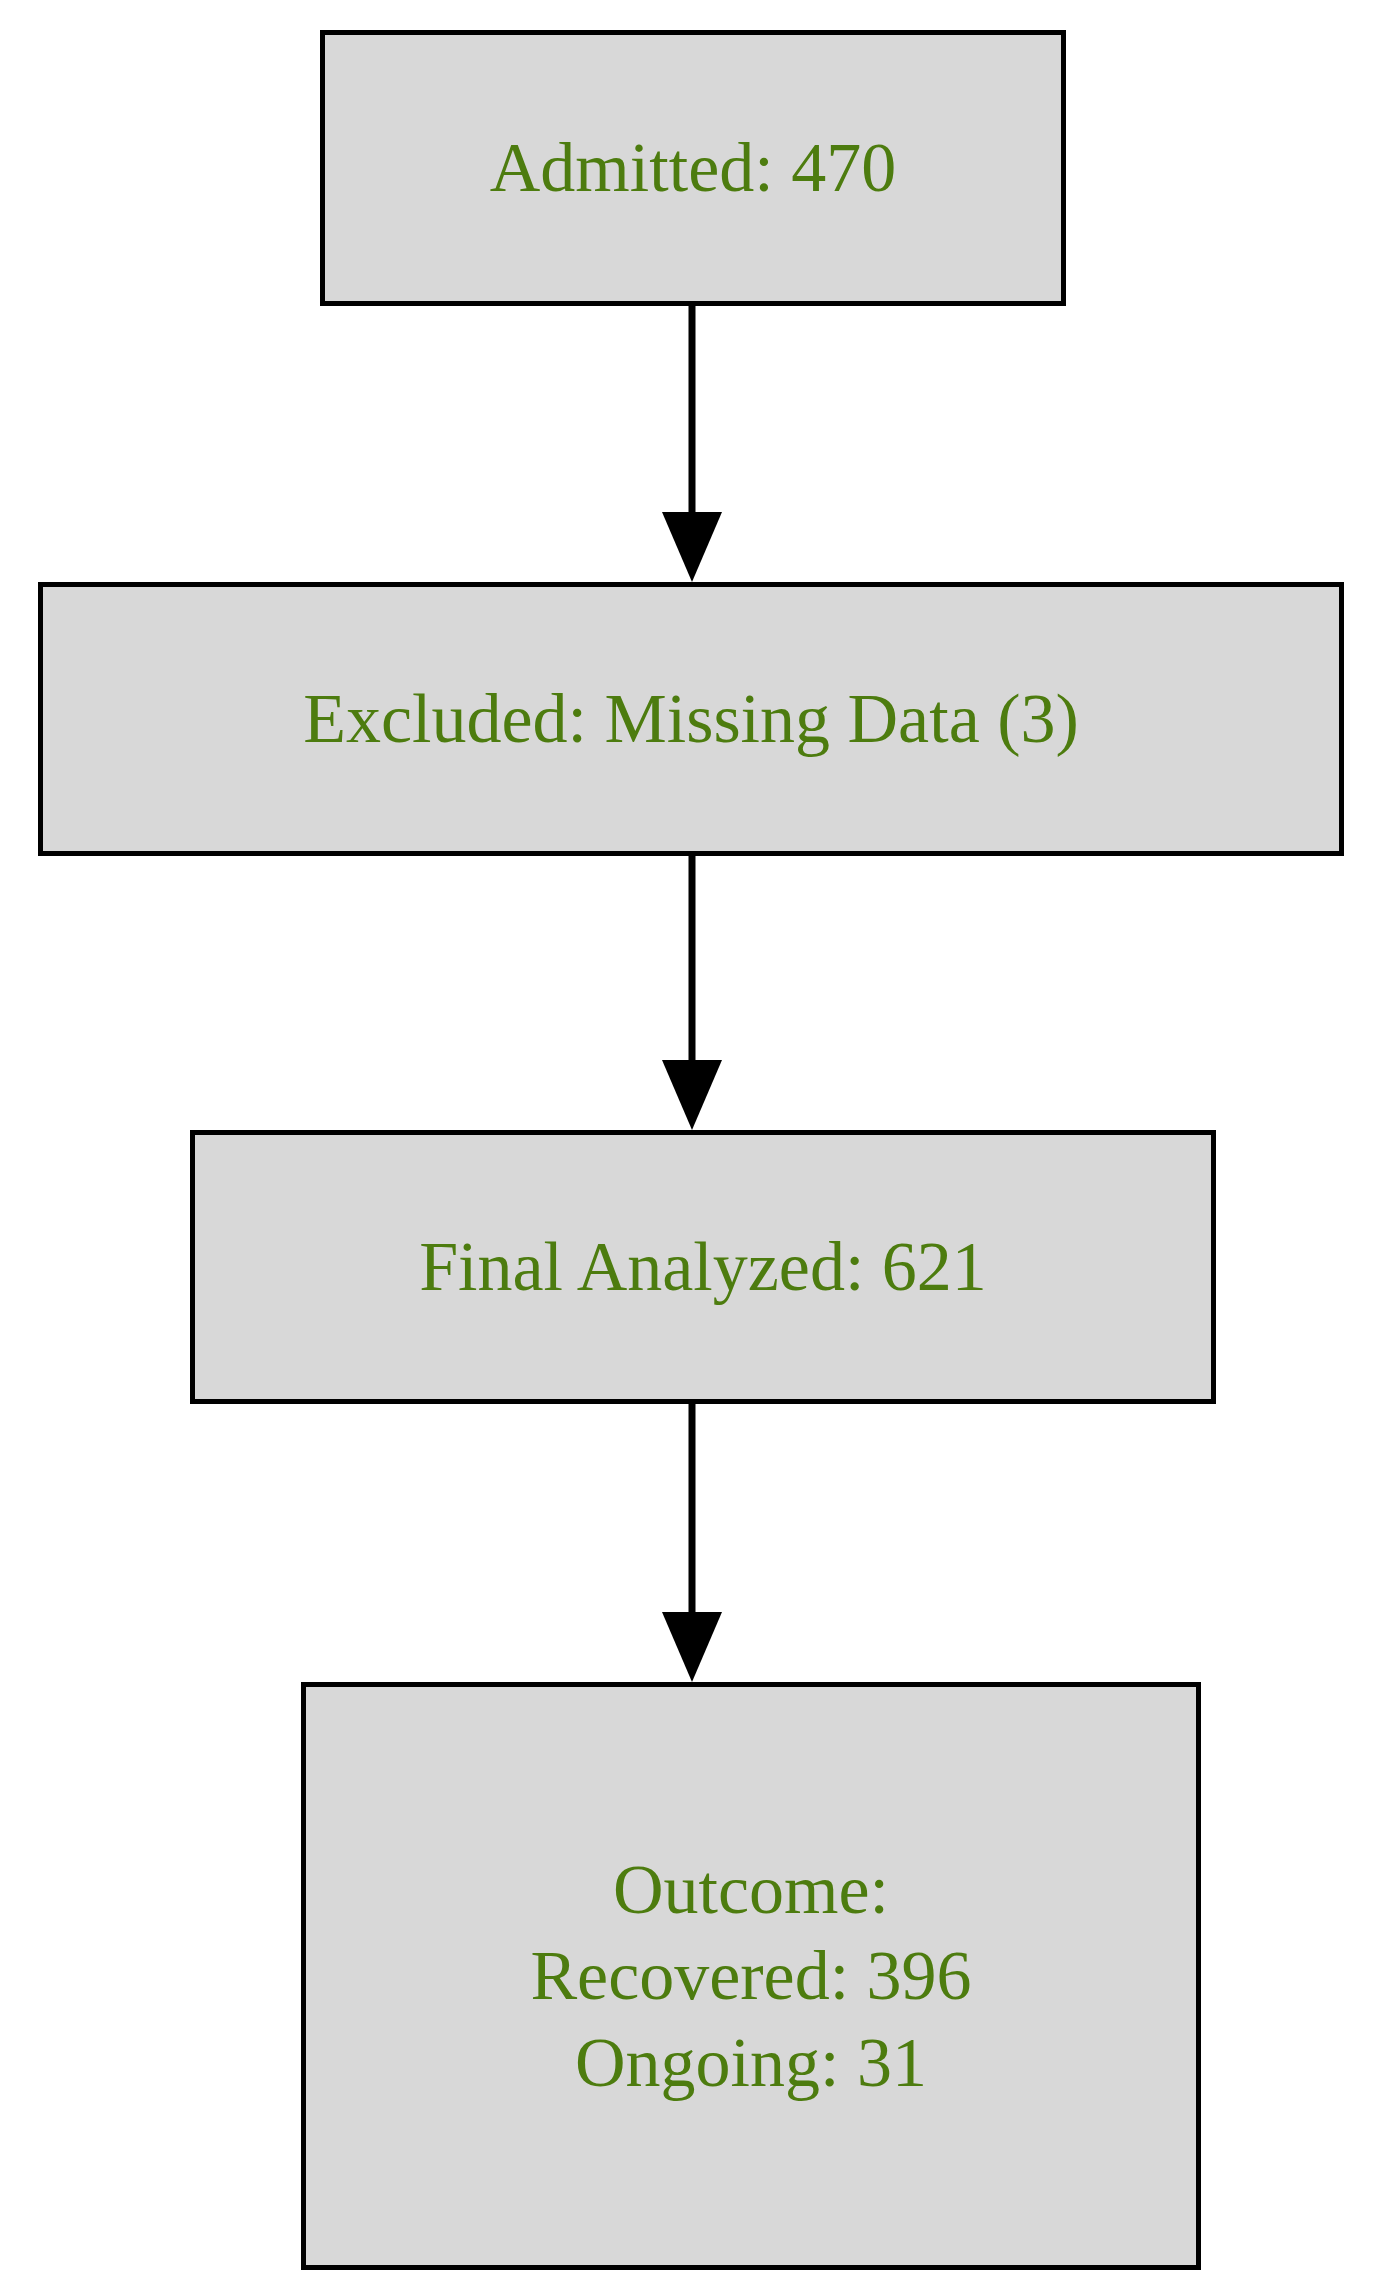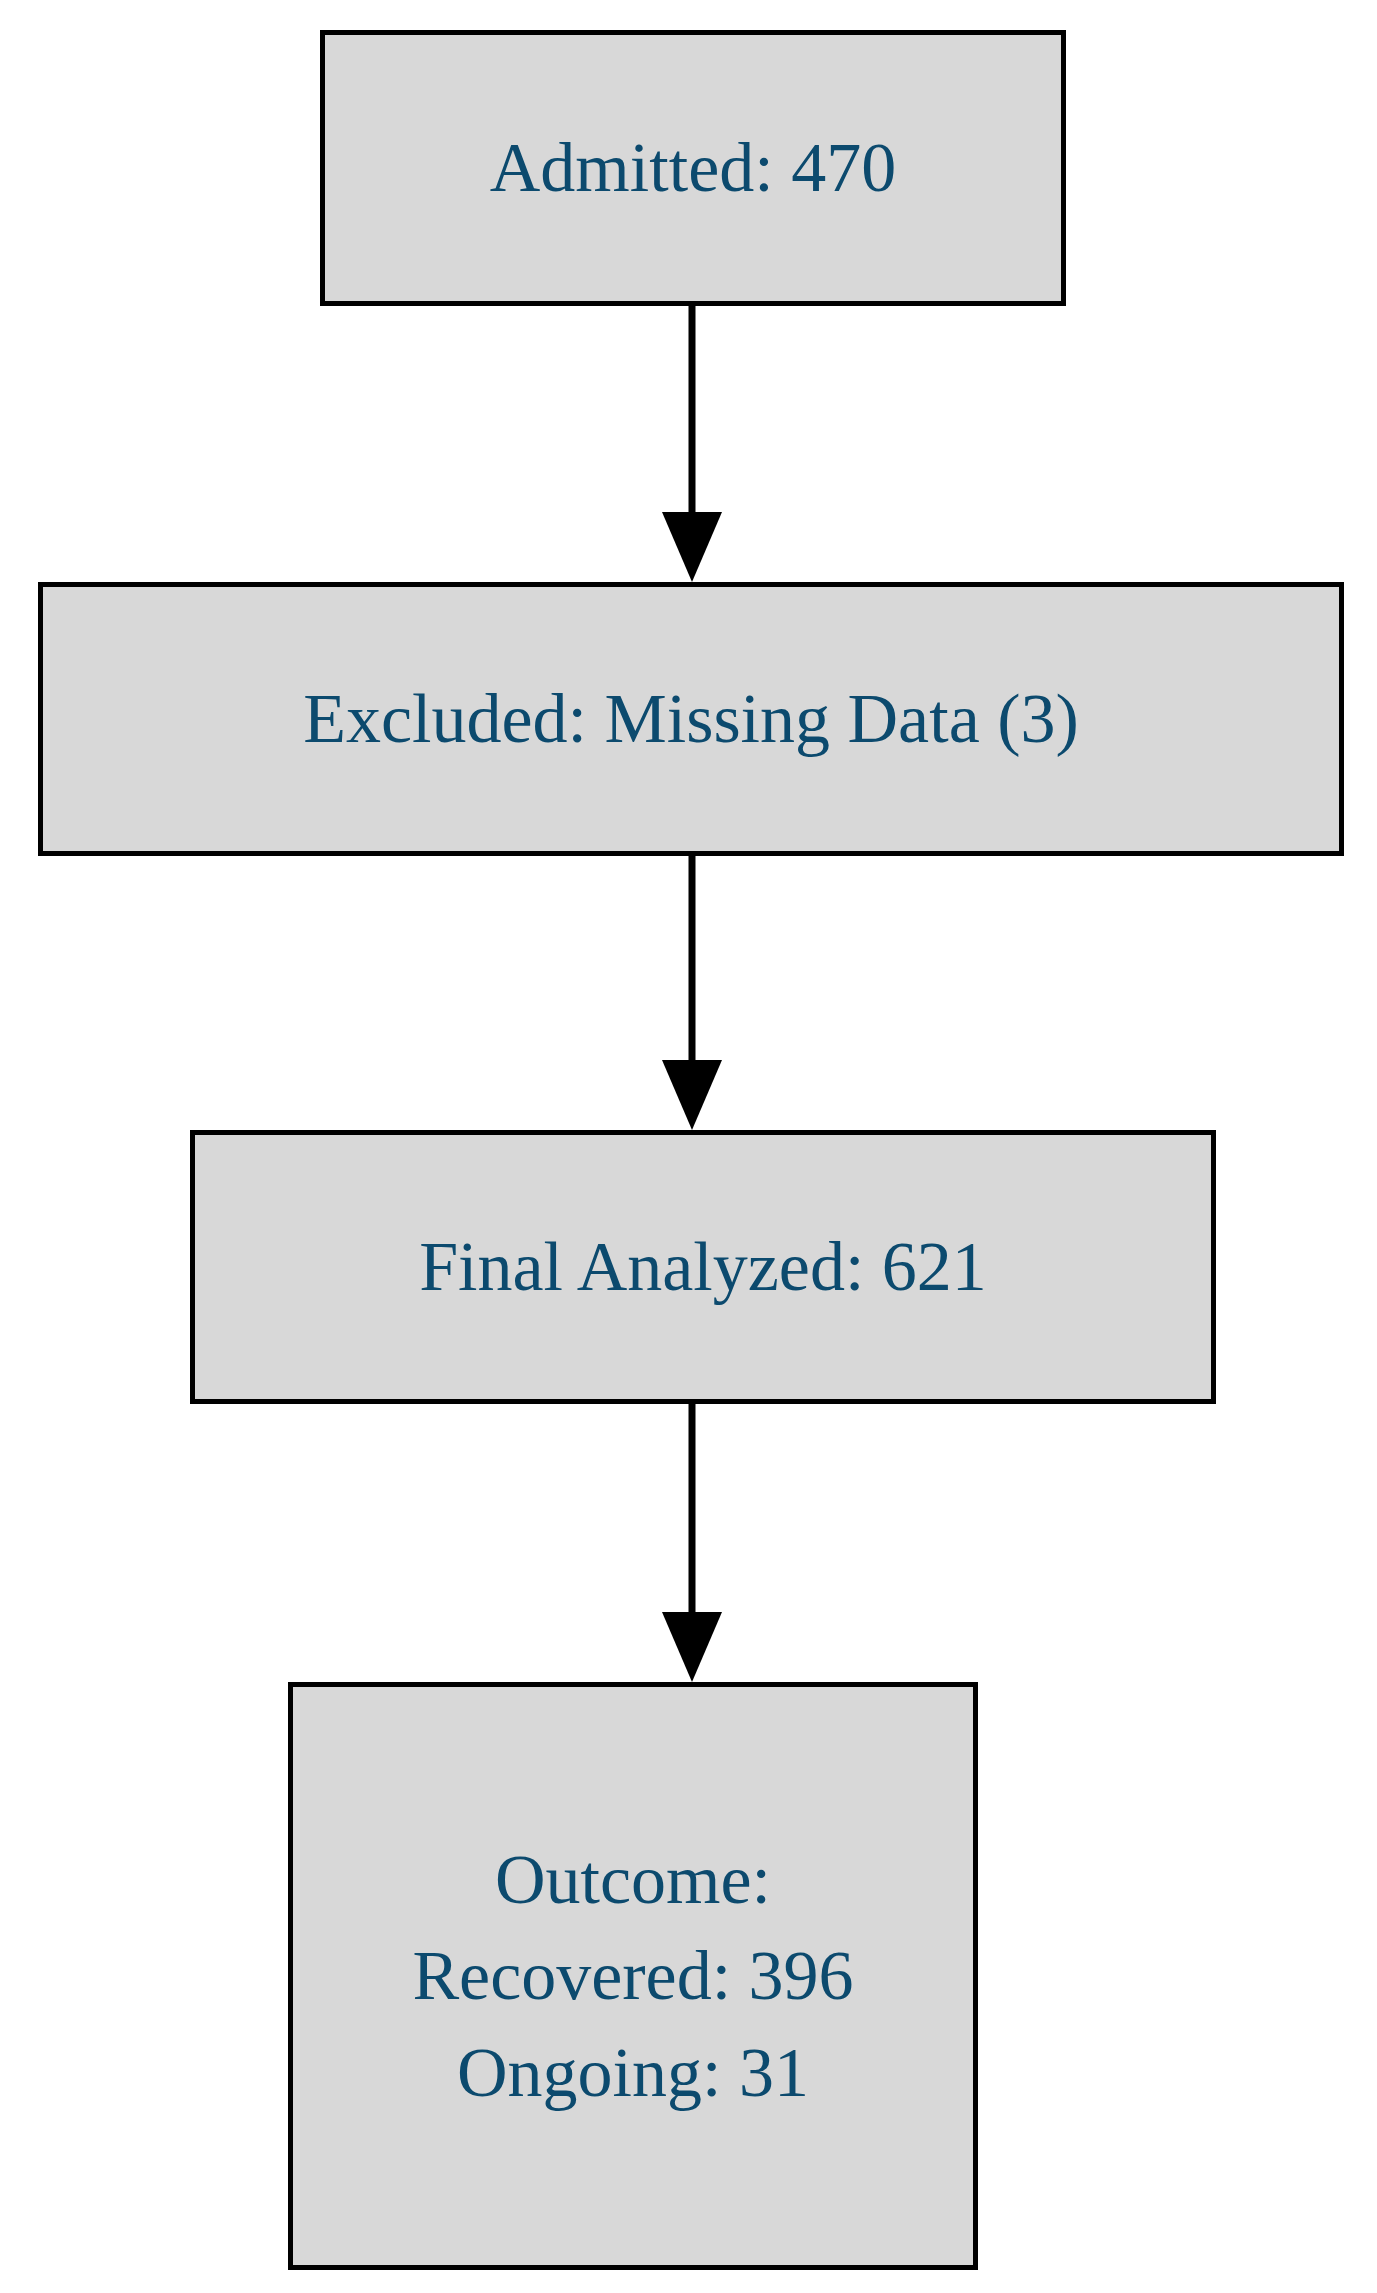--- a/index.html
+++ b/index.html
@@ -26,21 +26,21 @@
 
   .node {
     position: absolute;
     box-sizing: border-box;
     background: #d8d8d8;
     border: 5px solid #000000;
     display: flex;
     align-items: center;
     justify-content: center;
     text-align: right;
-    color: #0c4a6e;
+    color: #4d7c0f;
     line-height: 1.22;
     white-space: pre-line;
   }
 
   
   #node-admitted {
     left: 320px;
     top: 30px;
     width: 746px;
     height: 276px;
@@ -60,28 +60,28 @@
   #node-final {
     left: 190px;
     top: 1130px;
     width: 1026px;
     height: 274px;
     font-size: 70px;
   }
 
   
   #node-outcome {
-    left: 288px;
+    left: 301px;
     top: 1682px;
-    width: 690px;
+    width: 900px;
     height: 588px;
     font-size: 70px;
     flex-direction: column;
     justify-content: center;
-    gap: 11px;
+    gap: 1px;
   }
   #node-outcome .line {
     display: block;
     white-space: nowrap;
   }
 
   
   #edges {
     position: absolute;
     left: 0;

